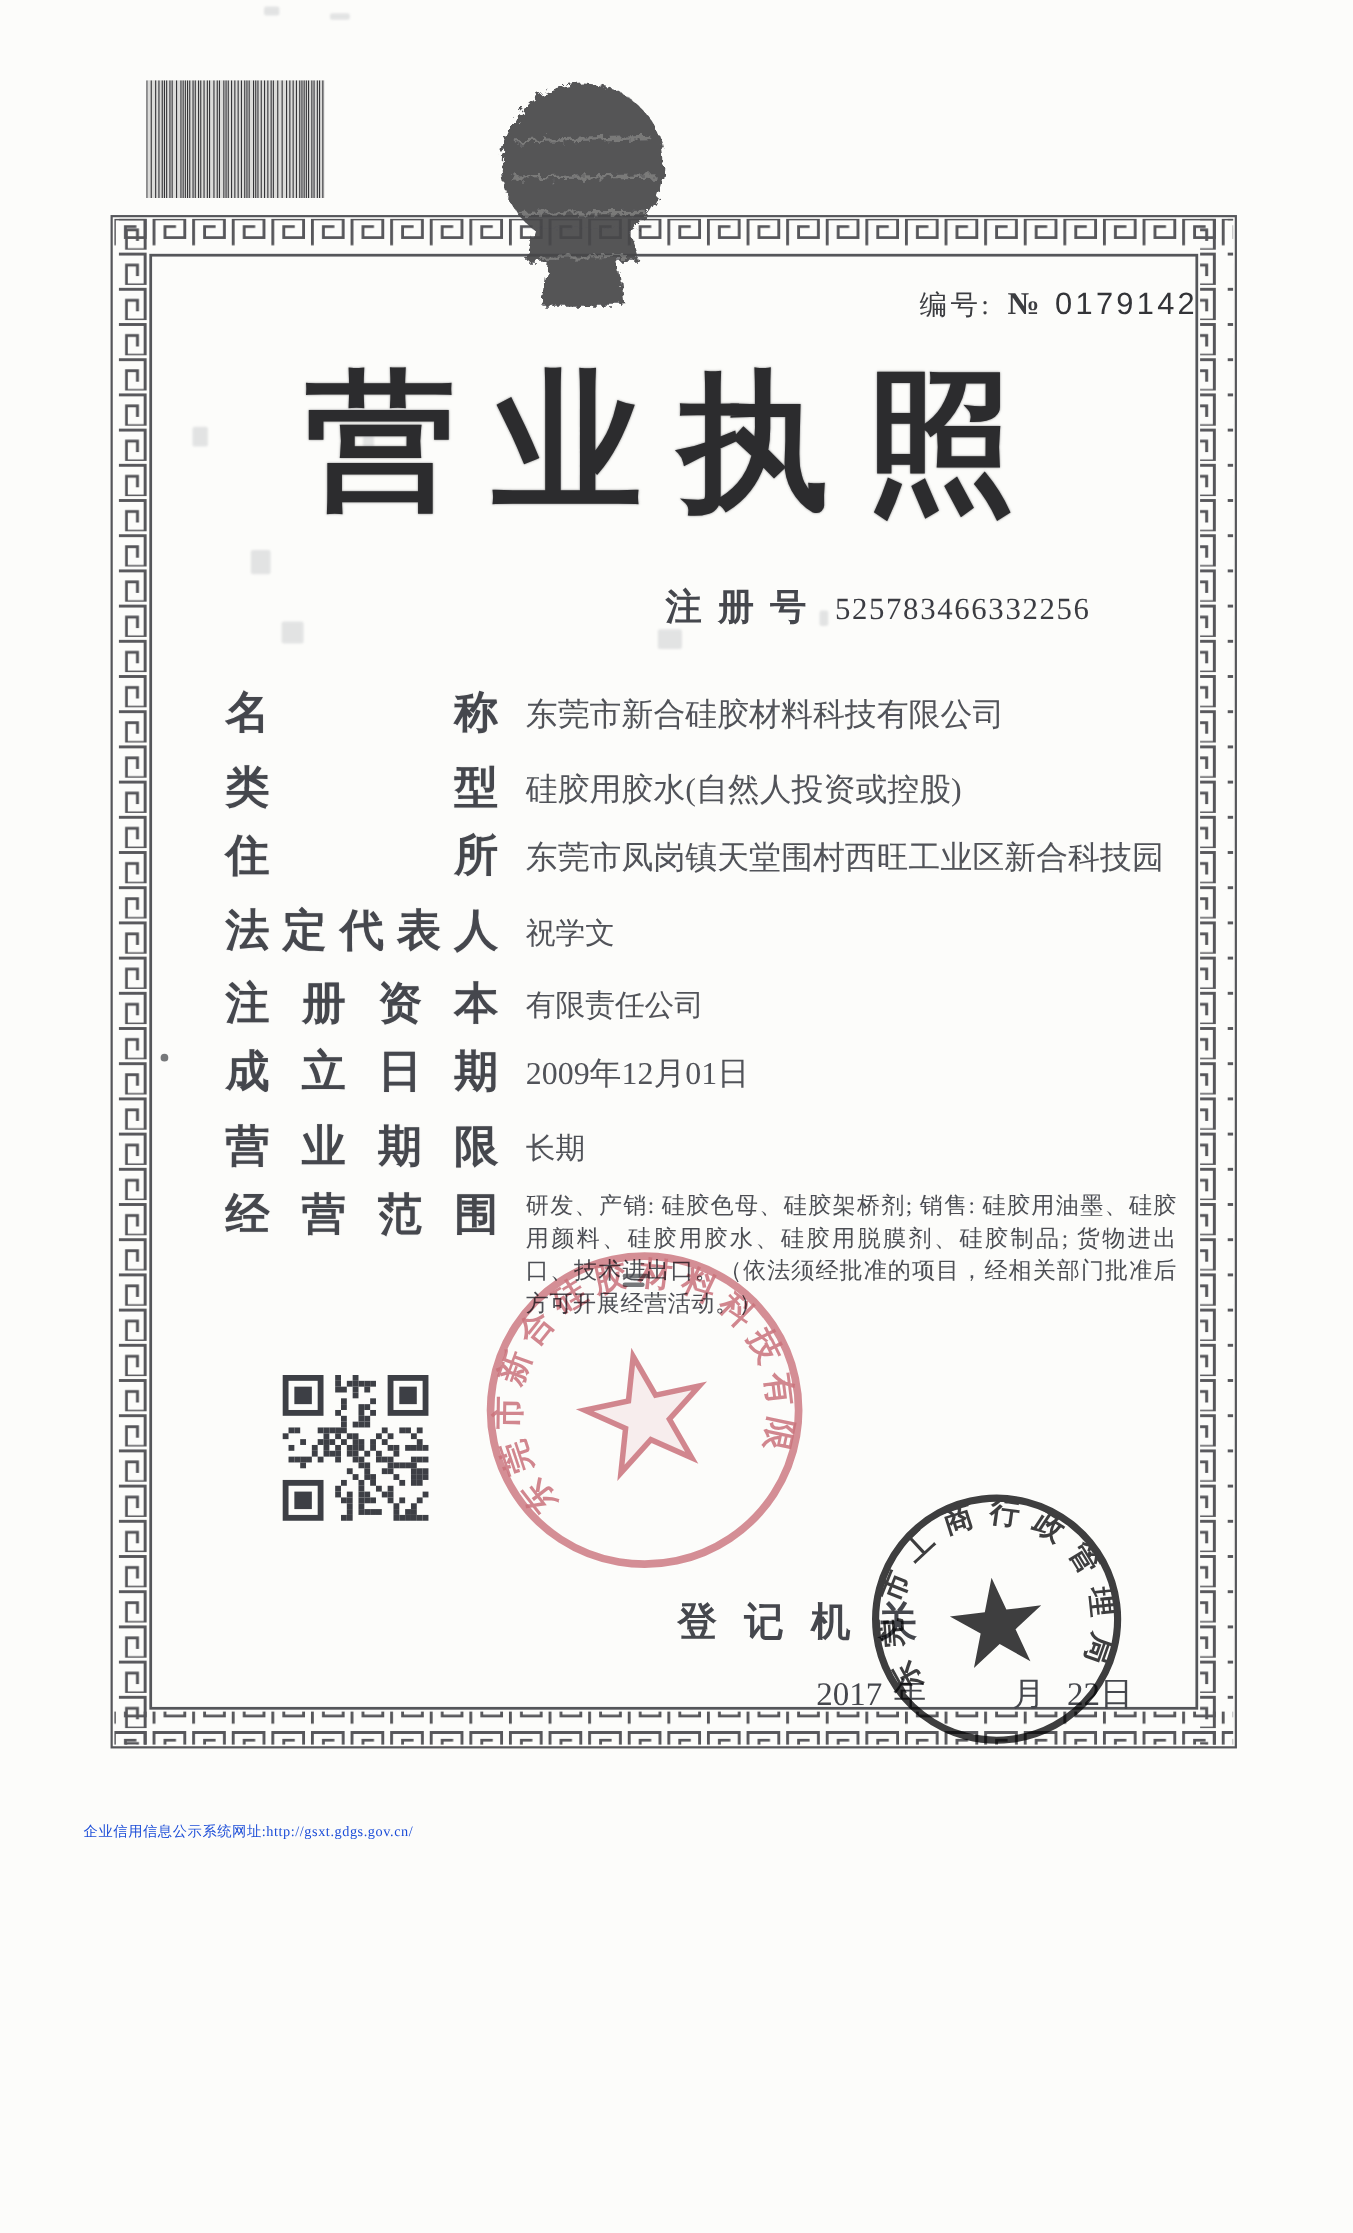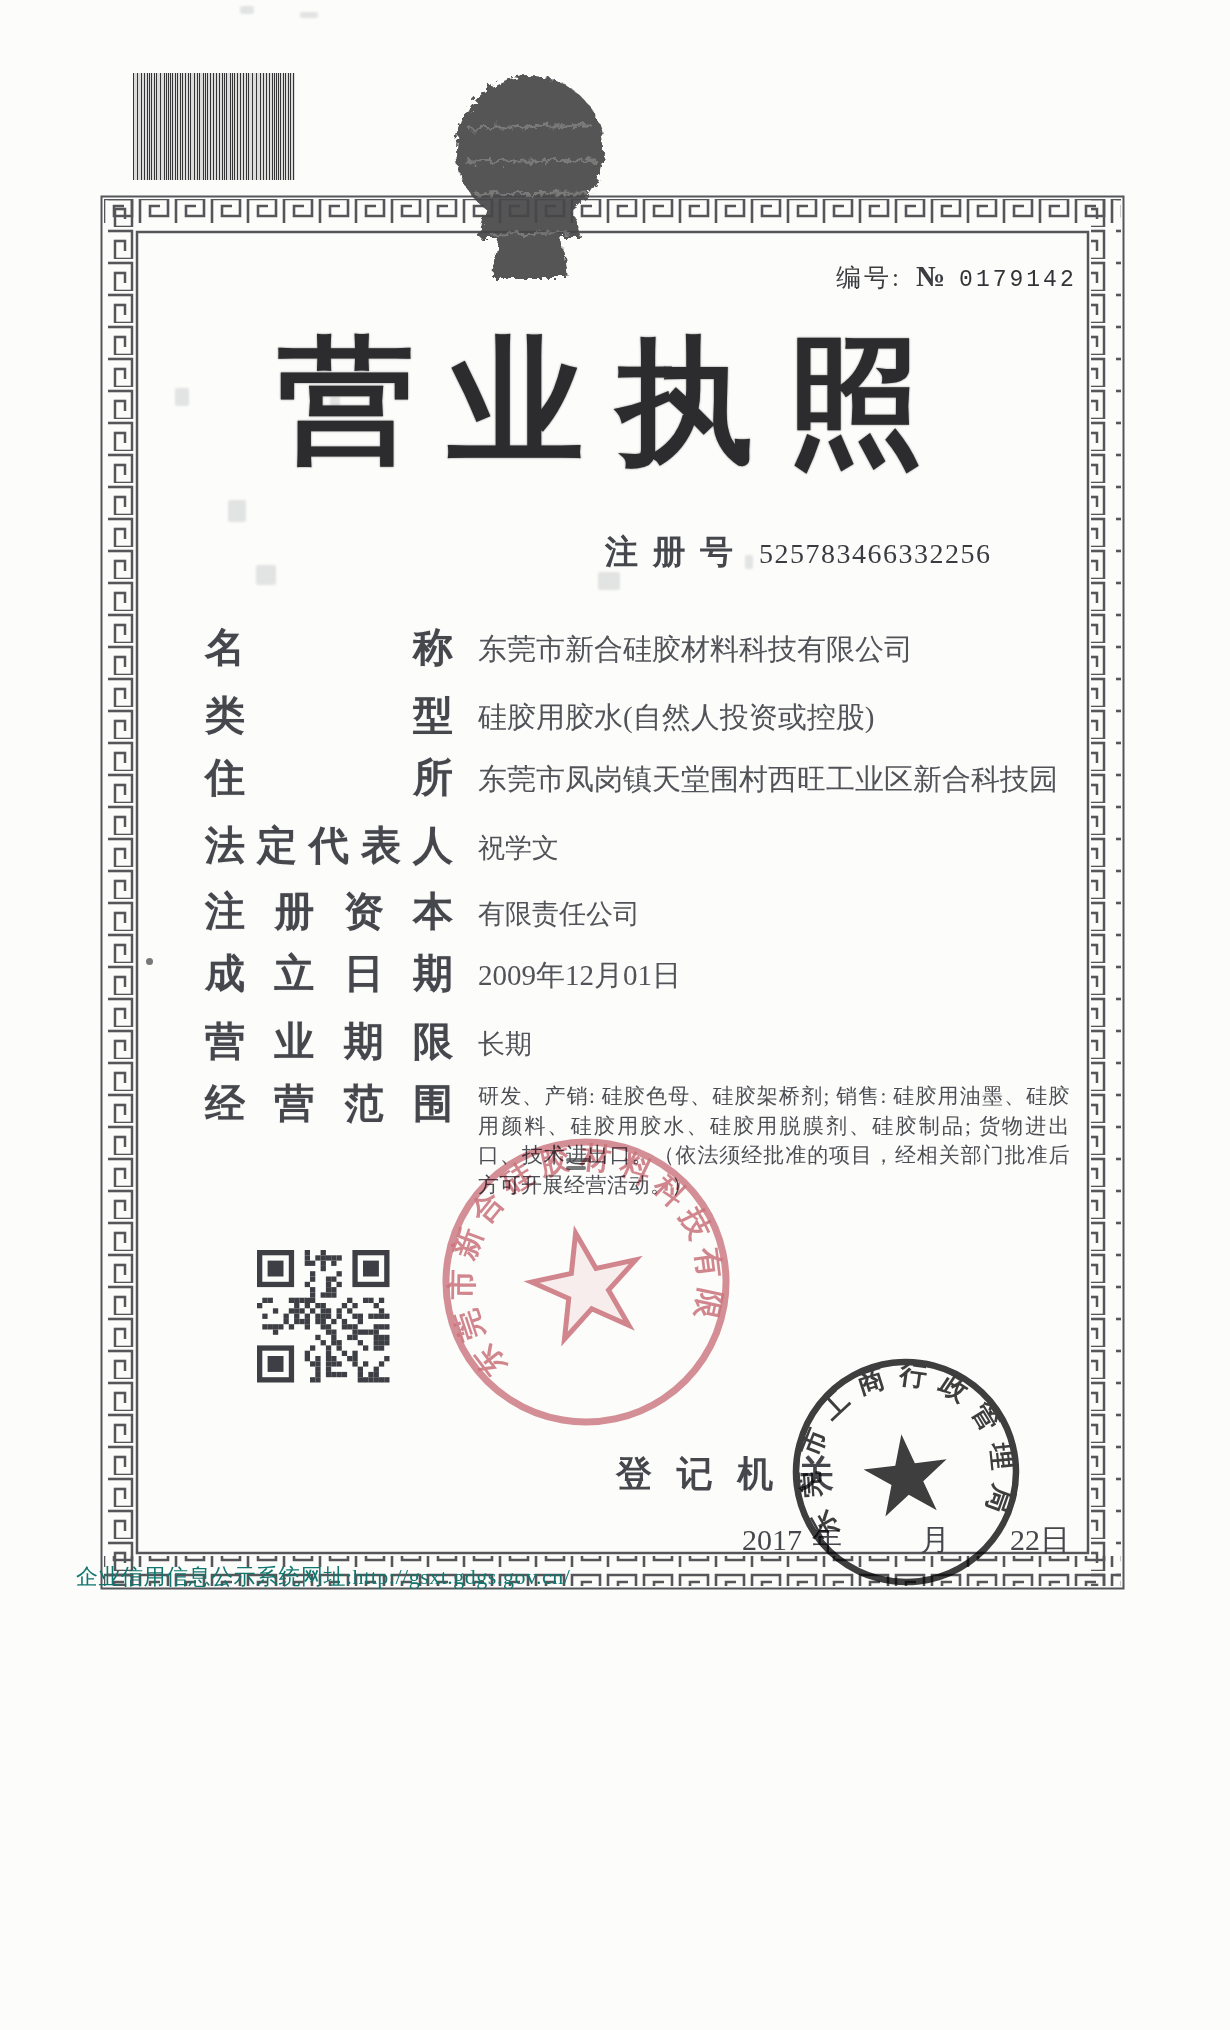--- a/index.html
+++ b/index.html
@@ -19,21 +19,21 @@
   
   .frame{position:absolute;left:100px;top:195px;z-index:1;}
   
   .serial{
     position:absolute;left:836px;top:250px;z-index:3;display:flex;align-items:baseline;
     color:#3c3d41;
     margin-top:10px;
   }
   .serial .lbl{font-size:25px;letter-spacing:3px;}
   .serial .nomark{font-size:29px;font-weight:bold;margin-left:14px;font-family:"Liberation Serif",serif;}
-  .serial .num{font-size:23px;margin-left:14px;letter-spacing:3px;font-family:Liberation Mono, monospace;color:#333438;}
+  .serial .num{font-size:28px;margin-left:14px;letter-spacing:3px;font-family:Liberation Sans, sans-serif;color:#333438;}
   
   .title{
     position:absolute;left:278px;top:320px;width:645px;z-index:3;
     font-family:"Liberation Sans",sans-serif;font-weight:900;font-size:136px;line-height:1.2;
     color:#2c2c2e;text-shadow:0 0 2px rgba(45,45,48,.65);
   }
   
   .regno{position:absolute;left:605px;top:530px;z-index:3;display:flex;align-items:baseline;}
   .regno .rlabel{width:128px;font-size:33px;color:#45474d;font-weight:600;}
   .regno .rvalue{margin-left:26px;font-size:28px;letter-spacing:1.5px;color:#3b3c42;}
@@ -57,24 +57,24 @@
     transform:rotate(-12deg);mix-blend-mode:multiply;opacity:.82;
   }
   .seal-black{
     position:absolute;left:786px;top:1352px;z-index:5;
     transform:rotate(-7deg);mix-blend-mode:multiply;opacity:.88;
   }
   
   .registrar{position:absolute;left:616px;top:1450px;width:218px;z-index:3;font-size:36px;font-weight:600;color:#45474d;}
   .issue-date{position:absolute;left:742px;top:1520px;z-index:3;font-size:30px;color:#45474d;white-space:nowrap;}
   .issue-date .gap-month{margin-left:78px;}
-  .issue-date .gap-day{margin-left:60px;}
+  .issue-date .gap-day{margin-left:20px;}
   .issue-date .u{margin-left:10px;}
   
-  .footer-left{position:absolute;left:76px;top:1562px;z-index:3;font-size:22px;letter-spacing:.5px;color:#0f766e;}
+  .footer-left{position:absolute;left:76px;top:1656px;z-index:3;font-size:13px;letter-spacing:.5px;color:#1d4ed8;}
   .footer-right{position:absolute;left:698px;top:1607px;z-index:3;font-size:20.5px;font-weight:600;color:#46484c;}
   
   .art{position:absolute;background:#8a8f96;opacity:.22;filter:blur(1.2px);border-radius:2px;z-index:2;}
   .art.dark{background:#4a4c50;opacity:.75;filter:blur(.4px);}
 </style>
 </head>
 <body>
 
 <div class="page">
 

